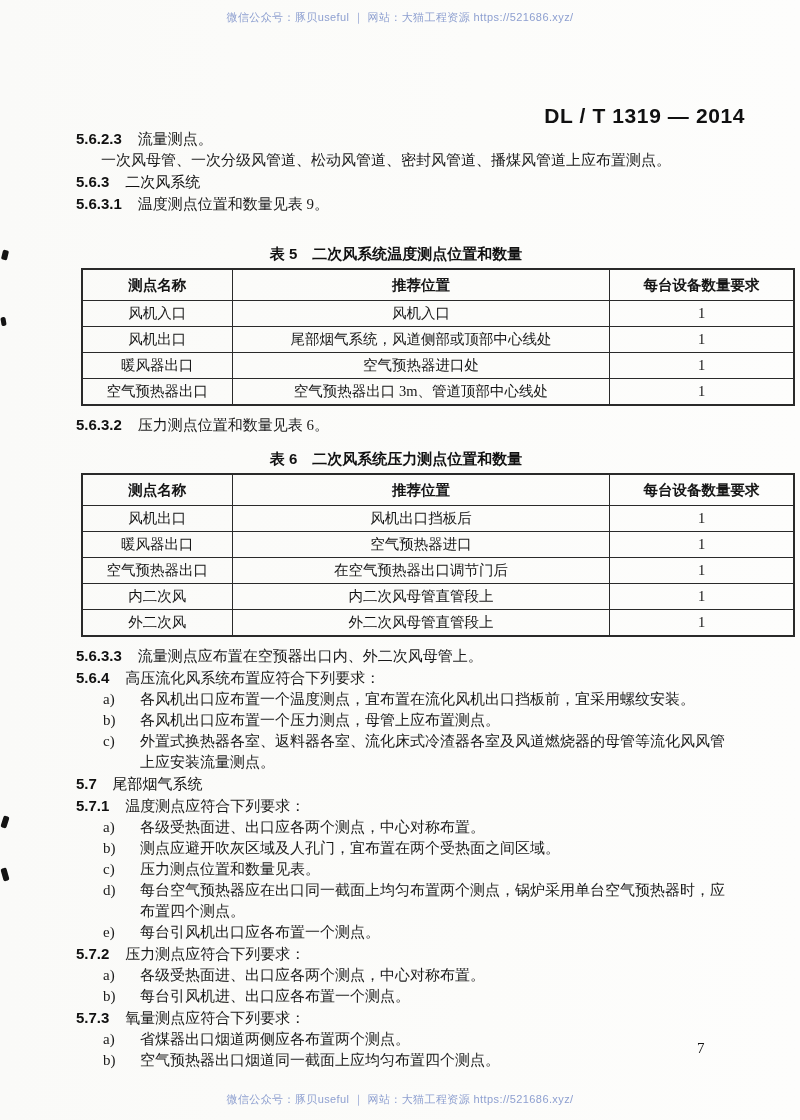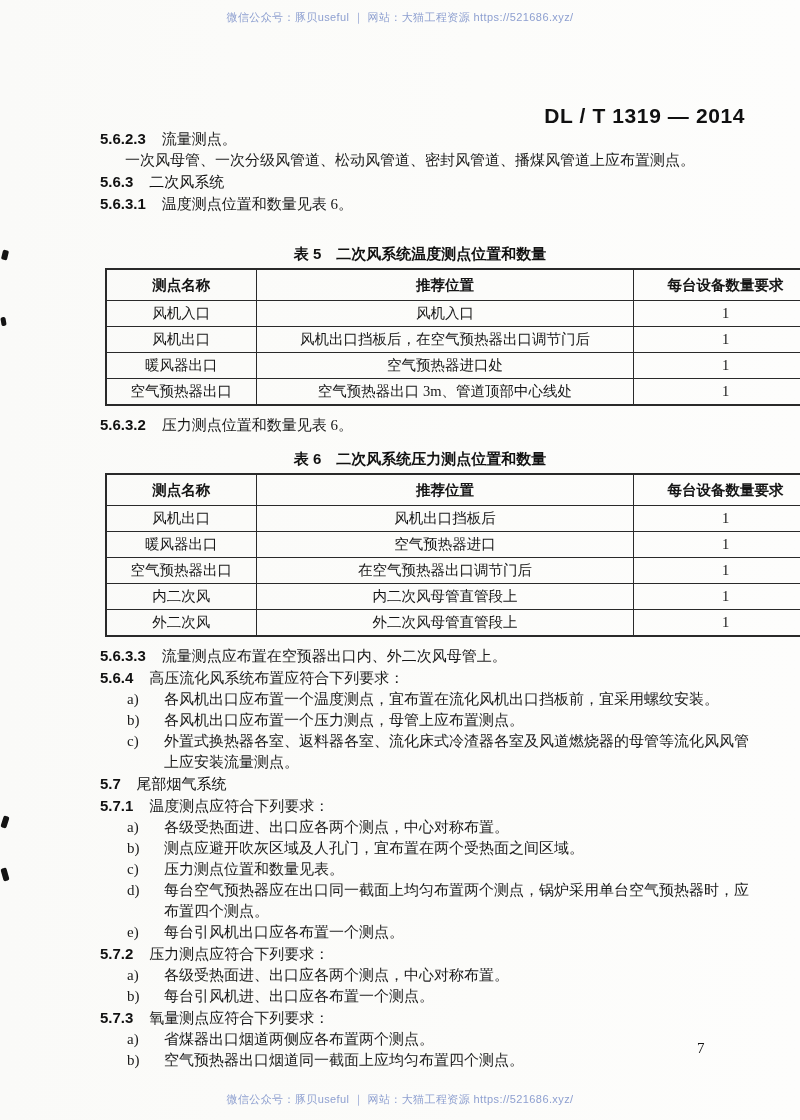--- a/index.html
+++ b/index.html
@@ -23,21 +23,21 @@
   .watermark.bottom { top:1092px; }
 
   .doc-header {
     position:absolute; top:104px; right:55px;
     font-family:"Liberation Sans","DejaVu Sans",sans-serif;
     font-weight:700; font-size:21px; letter-spacing:0.6px;
     color:#101010;
   }
 
   .content {
-    position:absolute; left:100px; top:128px; width:658px;
+    position:absolute; left:76px; top:128px; width:658px;
     font-size:15px; line-height:21px;
   }
   .content p { margin:0; }
 
   .num {
     font-family:"Liberation Sans","DejaVu Sans",sans-serif;
     font-weight:700; color:#111;
     margin-right:1.05em;
   }
   .heading .ctext {
@@ -107,21 +107,21 @@
   <div class="speck s4"></div>
 
   <main class="content">
 
     <p class="clause"><span class="num">5.6.2.3</span><span class="ctext">流量测点。</span></p>
 
     <p class="para-indent">一次风母管、一次分级风管道、松动风管道、密封风管道、播煤风管道上应布置测点。</p>
 
     <p class="clause heading"><span class="num">5.6.3</span><span class="ctext">二次风系统</span></p>
 
-    <p class="clause"><span class="num">5.6.3.1</span><span class="ctext">温度测点位置和数量见表 6。</span></p>
+    <p class="clause"><span class="num">5.6.3.1</span><span class="ctext">温度测点位置和数量见表 9。</span></p>
 
     <div class="tbl-caption first">表 5　二次风系统温度测点位置和数量</div>
     <table class="std">
       <colgroup>
           <col class="c1">
           <col class="c2">
           <col class="c3">
         </colgroup>
       <thead>
         <tr>
@@ -131,21 +131,21 @@
         </tr>
       </thead>
       <tbody>
           <tr>
             <td>风机入口</td>
             <td>风机入口</td>
             <td>1</td>
           </tr>
           <tr>
             <td>风机出口</td>
-            <td>风机出口挡板后，在空气预热器出口调节门后</td>
+            <td>尾部烟气系统，风道侧部或顶部中心线处</td>
             <td>1</td>
           </tr>
           <tr>
             <td>暖风器出口</td>
             <td>空气预热器进口处</td>
             <td>1</td>
           </tr>
           <tr>
             <td>空气预热器出口</td>
             <td>空气预热器出口 3m、管道顶部中心线处</td>

